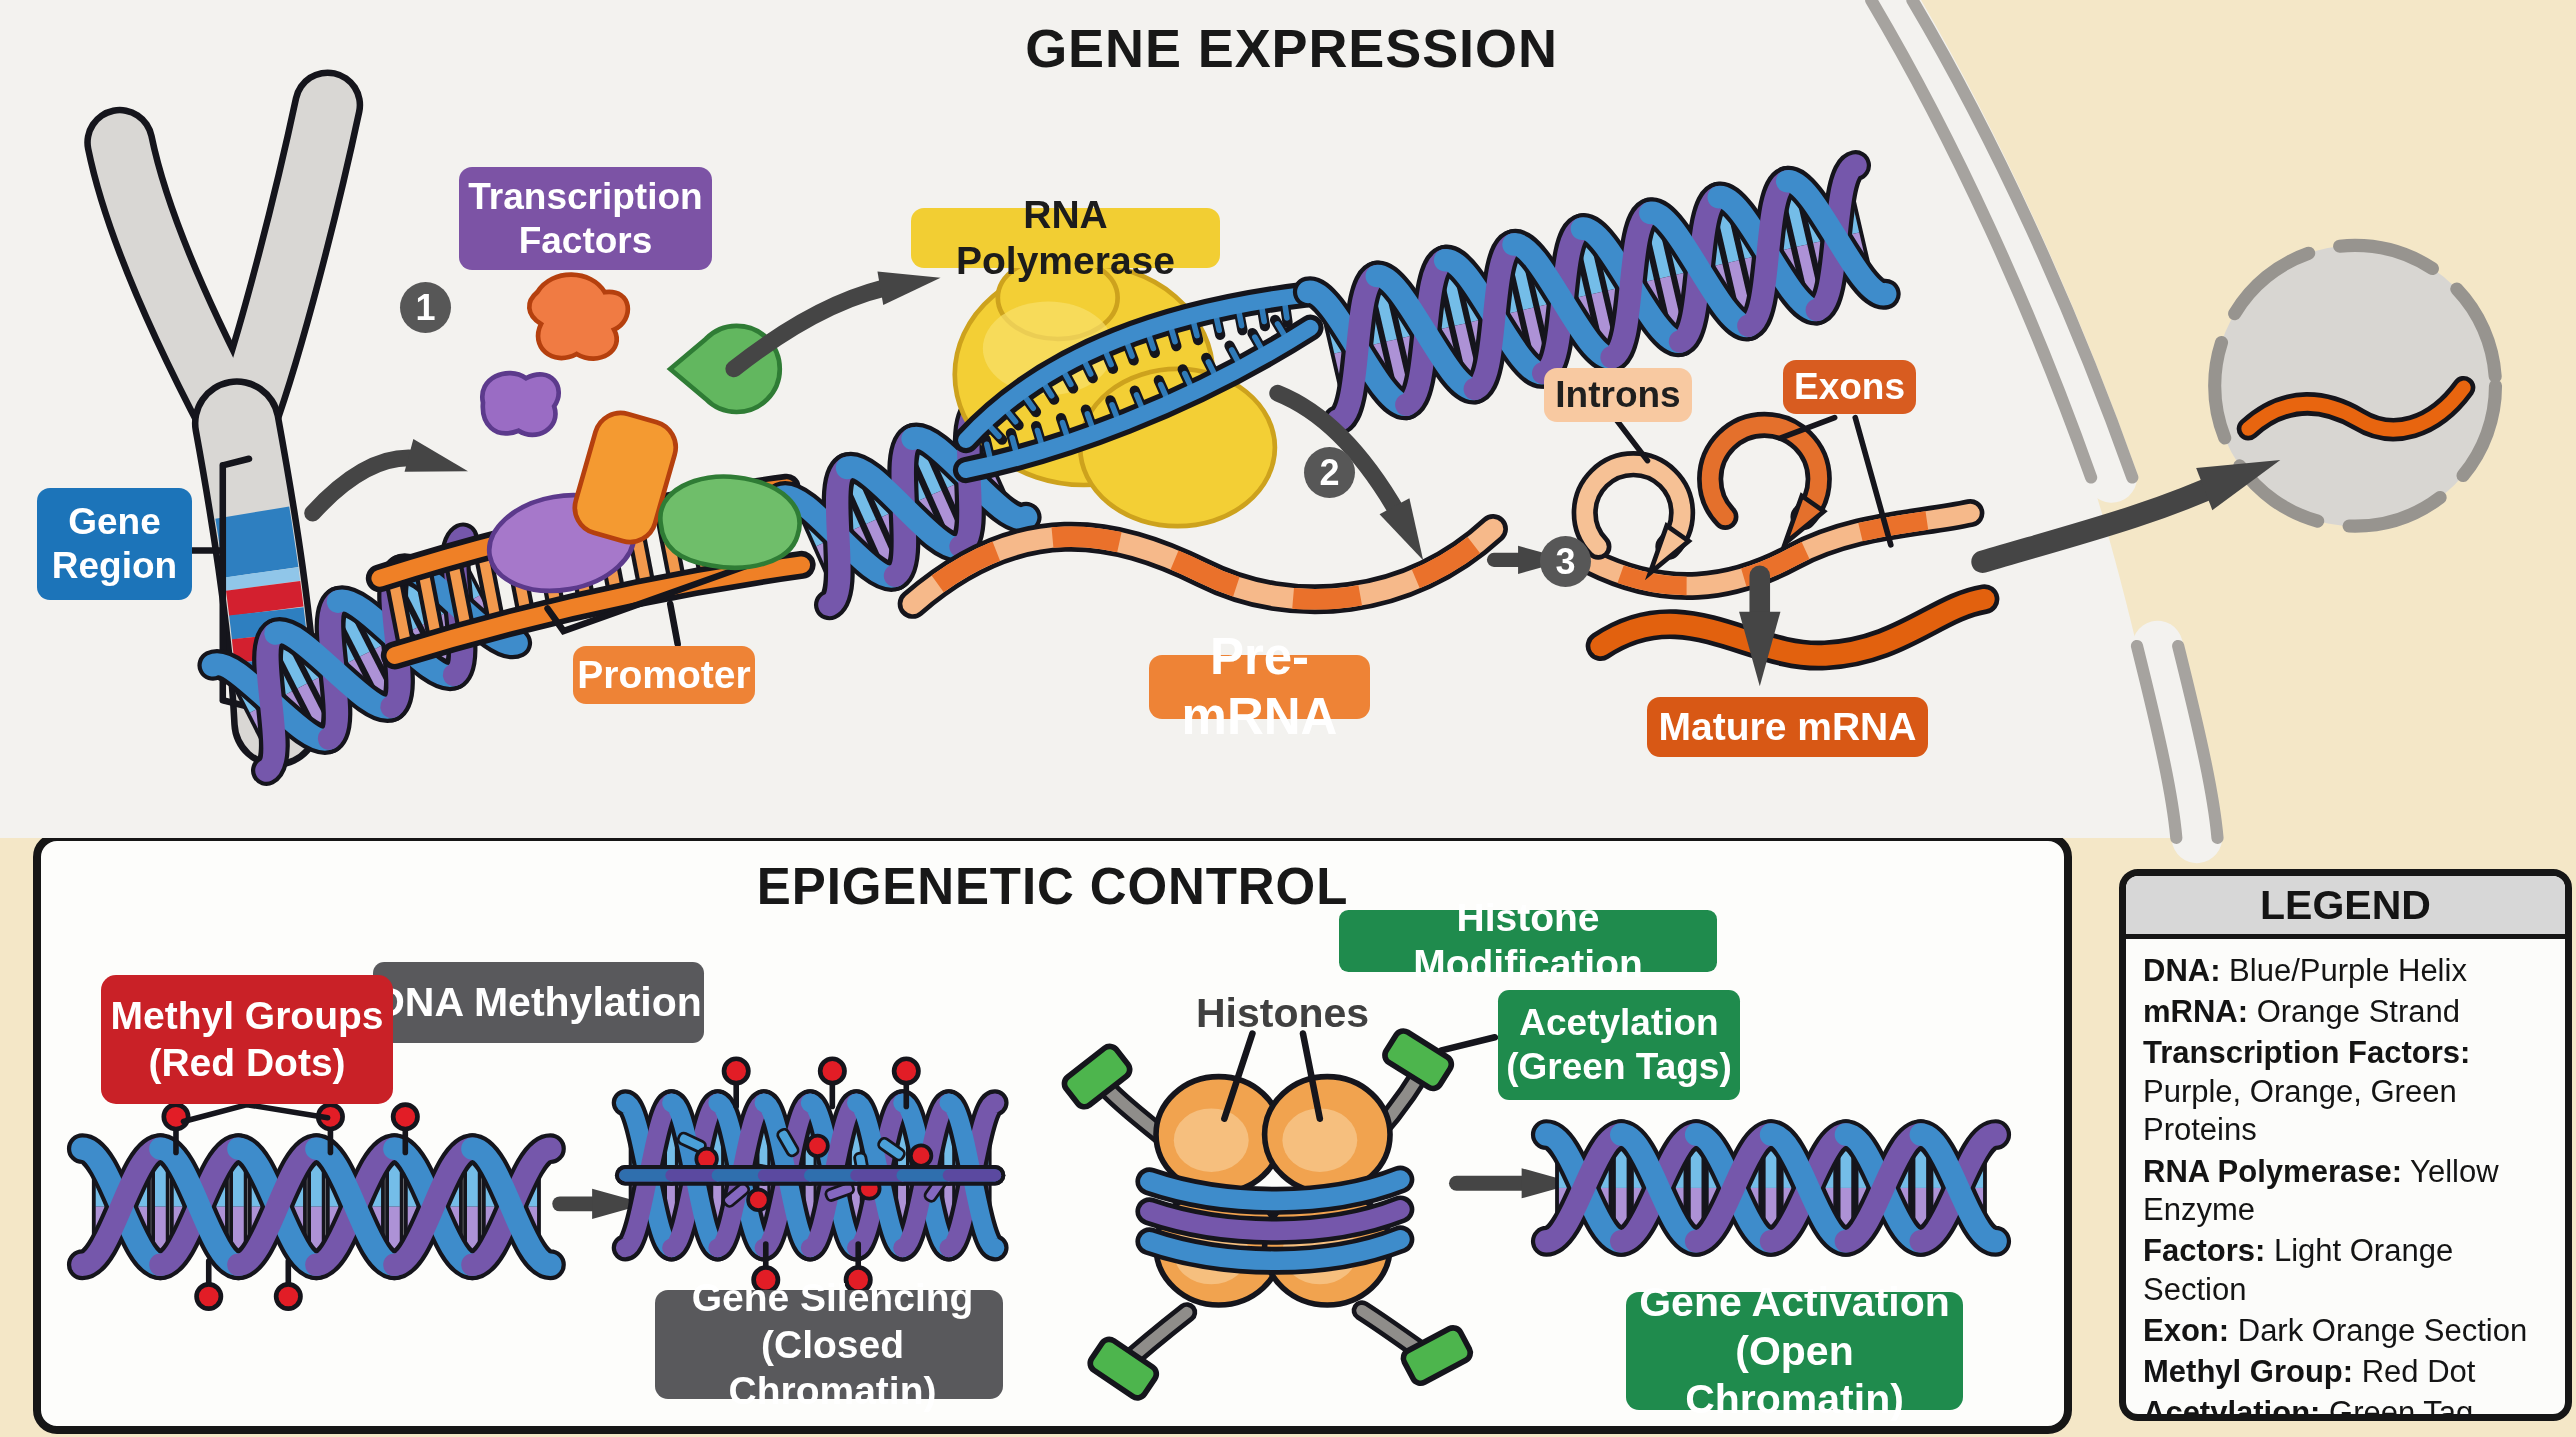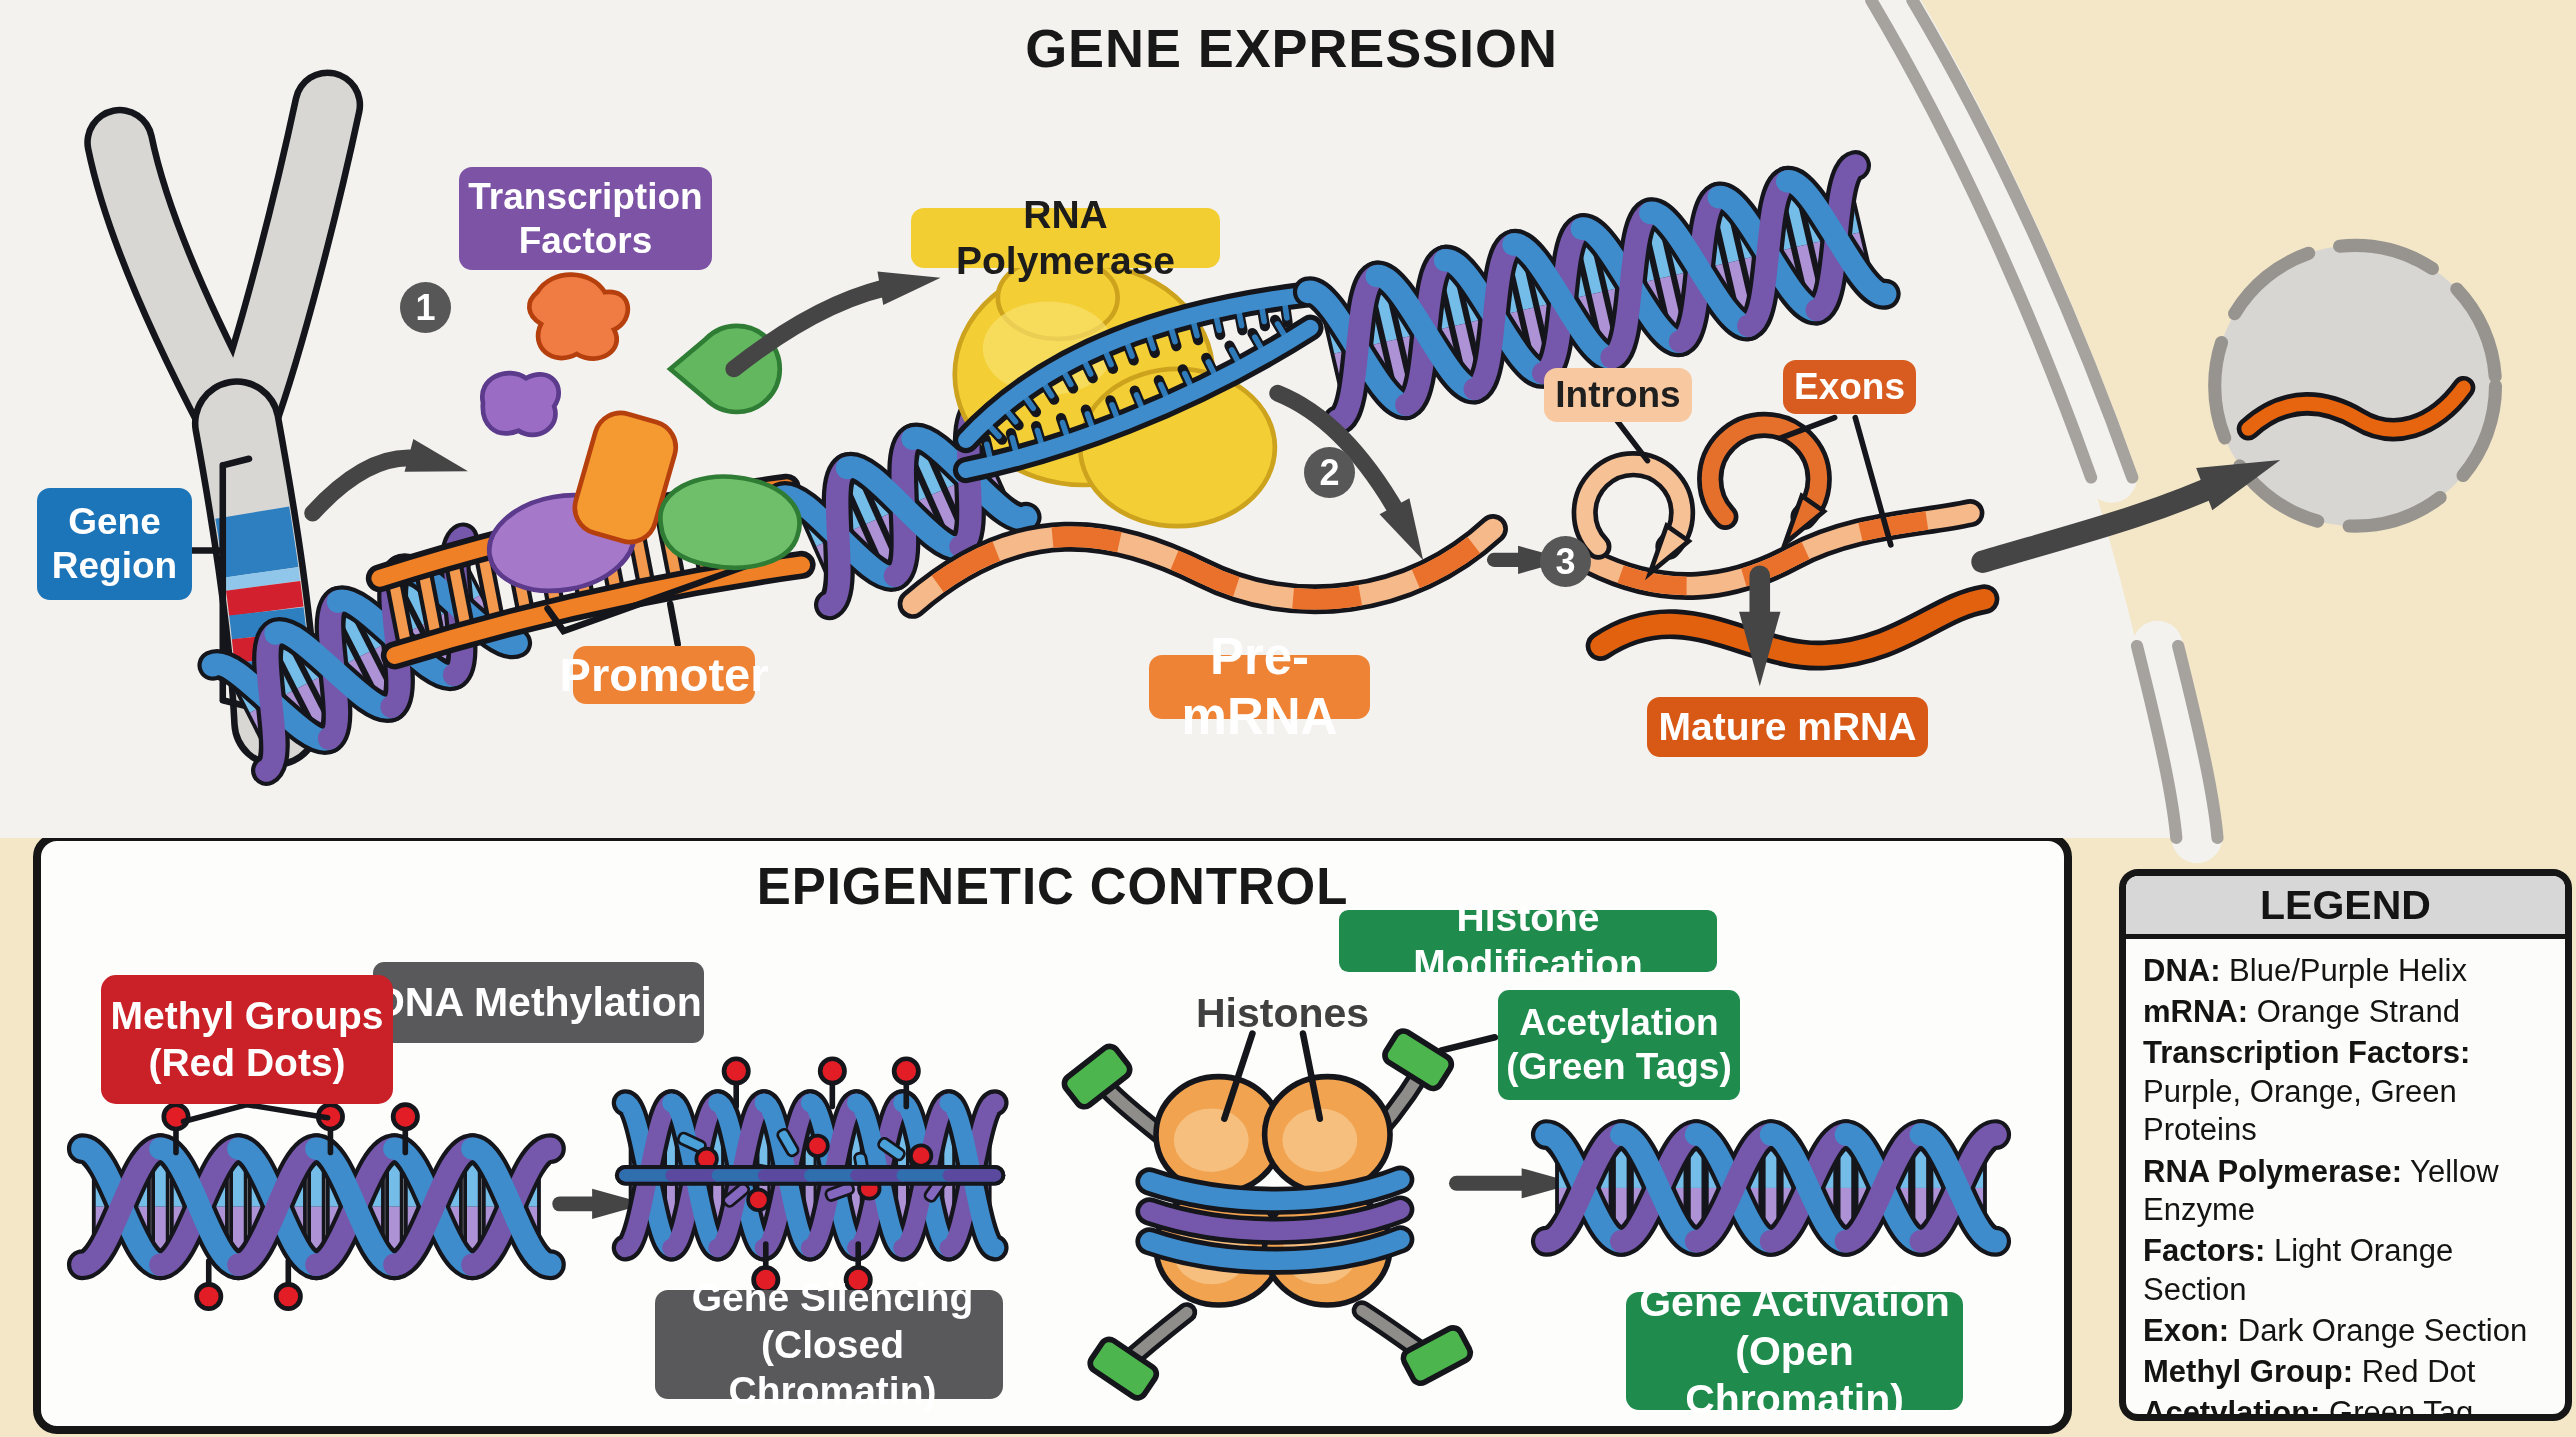--- a/index.html
+++ b/index.html
@@ -766,21 +766,21 @@
   <div class="title" style="left:917px;top:17px;width:749px;font-size:54px;">GENE EXPRESSION</div>
 
   <div class="lbl" style="left:37px;top:488px;width:155px;height:112px;background:#1c74b9;font-size:37px;">Gene Region</div>
 
   <div class="lbl" style="left:459px;top:167px;width:253px;height:103px;background:#7c53a5;font-size:37px;">Transcription Factors</div>
 
   <div class="step" style="left:400px;top:282px;">1</div>
 
   <div class="lbl" style="left:911px;top:198px;width:309px;height:60px;background:#f2ce33;color:#1c1c1c;font-size:39px;margin-top:10px;">RNA Polymerase</div>
 
-  <div class="lbl" style="left:573px;top:646px;width:182px;height:58px;background:#ee8336;font-size:47px;">Promoter</div>
+  <div class="lbl" style="left:573px;top:646px;width:182px;height:58px;background:#ee8336;font-size:39px;">Promoter</div>
 
   <div class="step" style="left:1304px;top:447px;">2</div>
 
   <div class="lbl" style="left:1117px;top:655px;width:221px;height:64px;background:#ee8336;font-size:51px;margin-left:32px;">Pre-mRNA</div>
 
   <div class="step" style="left:1540px;top:536px;">3</div>
 
   <div class="lbl" style="left:1544px;top:360px;width:148px;height:54px;background:#f8c9a1;color:#1f1f1f;font-size:37px;margin-top:8px;">Introns</div>
 
   <div class="lbl" style="left:1783px;top:360px;width:133px;height:54px;background:#d85c20;font-size:37px;">Exons</div>

